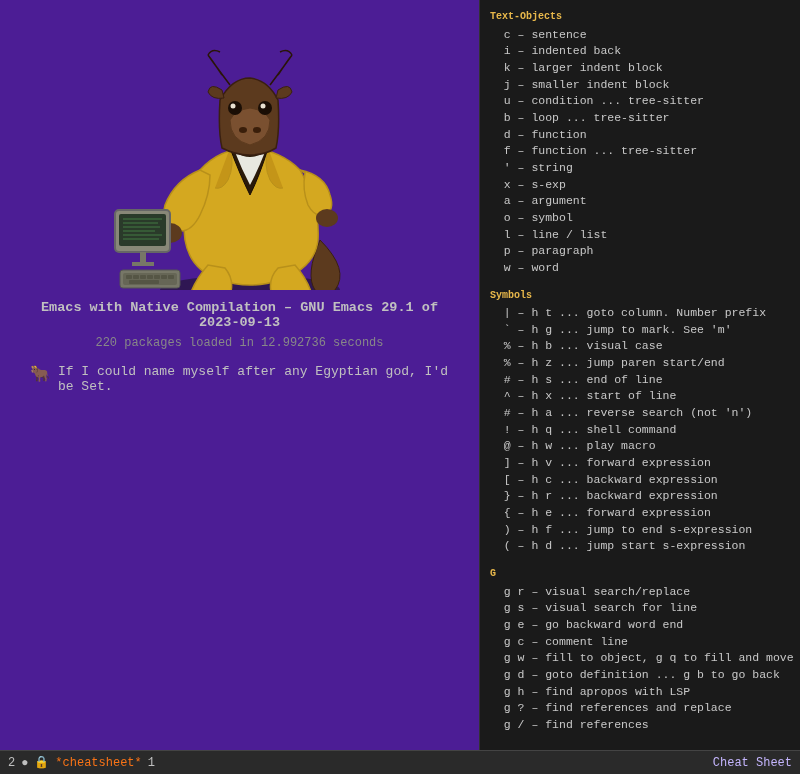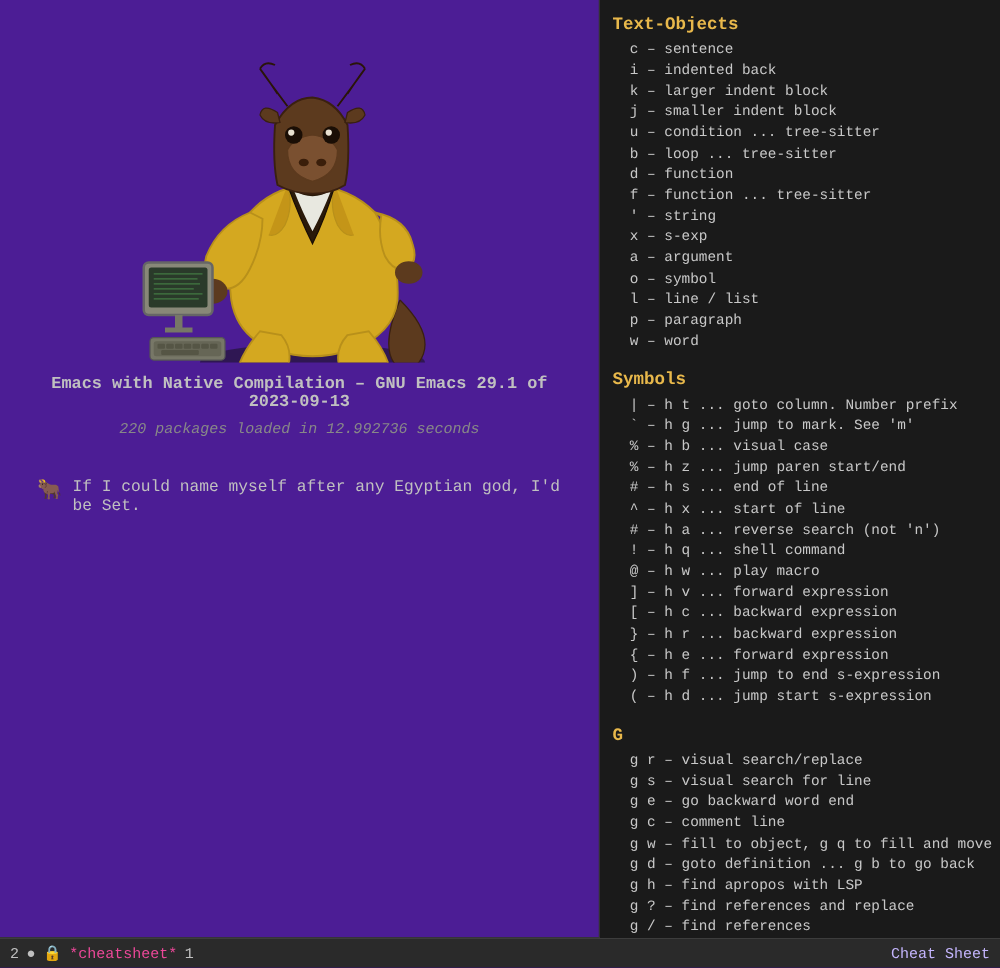--- a/index.html
+++ b/index.html
@@ -38,23 +38,22 @@
     .emacs-title {
       color: #c0c0c0;
       font-size: 13.5px;
       text-align: center;
       margin-bottom: 6px;
       font-weight: bold;
     }
     .packages-loaded {
       color: #888;
       font-size: 12px;
-      font-style: italic;
       text-align: center;
-      margin-bottom: 32px;
+      margin-bottom: 14px;
     }
     .quote-line {
       display: flex;
       align-items: flex-start;
       color: #c0c0c0;
       font-size: 13px;
       text-align: left;
       padding: 0 10px;
     }
     .quote-icon {
@@ -67,21 +66,21 @@
       flex: 1;
       background: #1a1a1a;
       overflow-y: auto;
       padding: 4px 8px 4px 10px;
       color: #c8c8c8;
       font-size: 11.5px;
       line-height: 1.45;
     }
     .section-title {
       color: #e8b84b;
-      font-size: 14px;
+      font-size: 10px;
       font-weight: bold;
       margin-top: 6px;
       margin-bottom: 2px;
     }
     .right-panel .item {
       white-space: pre;
       line-height: 1.45;
     }
     .right-panel .separator {
       height: 6px;
@@ -104,21 +103,21 @@
     .status-num {
       color: #c0c0c0;
     }
     .status-dot {
       color: #c0c0c0;
     }
     .status-lock {
       color: #c0c0c0;
     }
     .status-filename {
-      color: #ec4899;
+      color: #f97316;
     }
     .status-linenum {
       color: #c0c0c0;
     }
     .status-right {
       margin-left: auto;
       color: #c4b5fd;
       font-family: Liberation Mono, monospace;
     }
     

